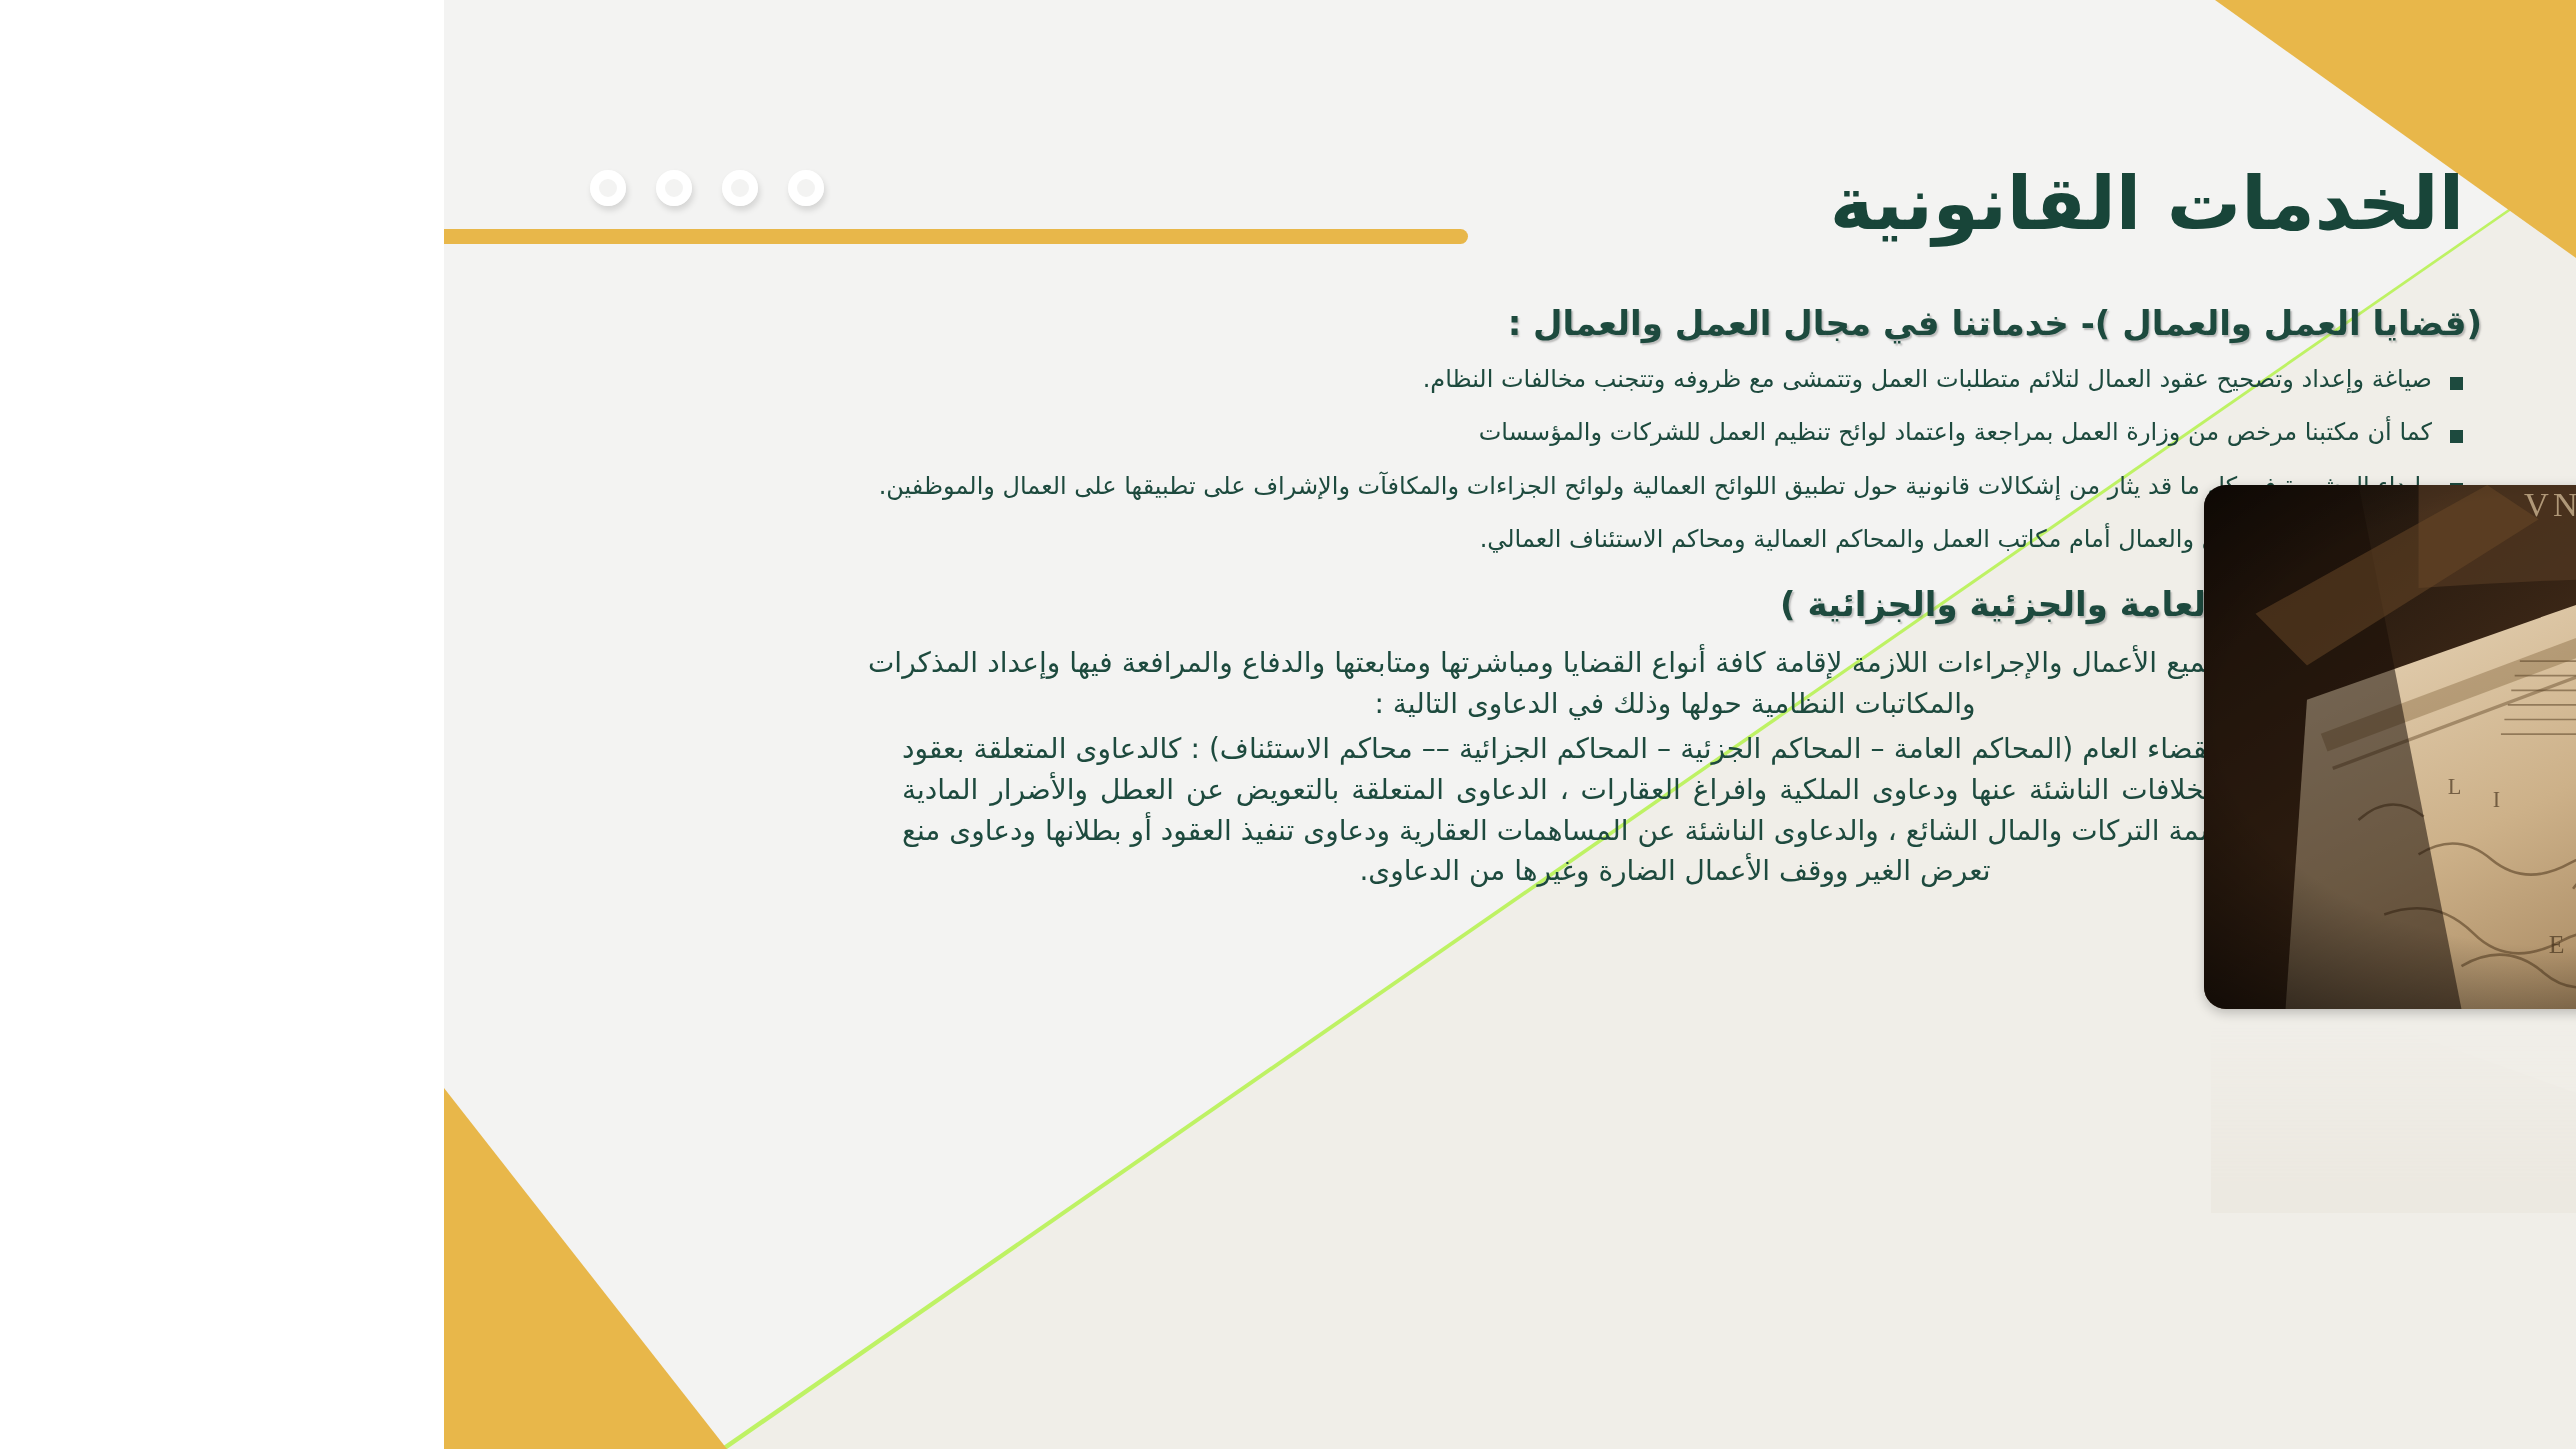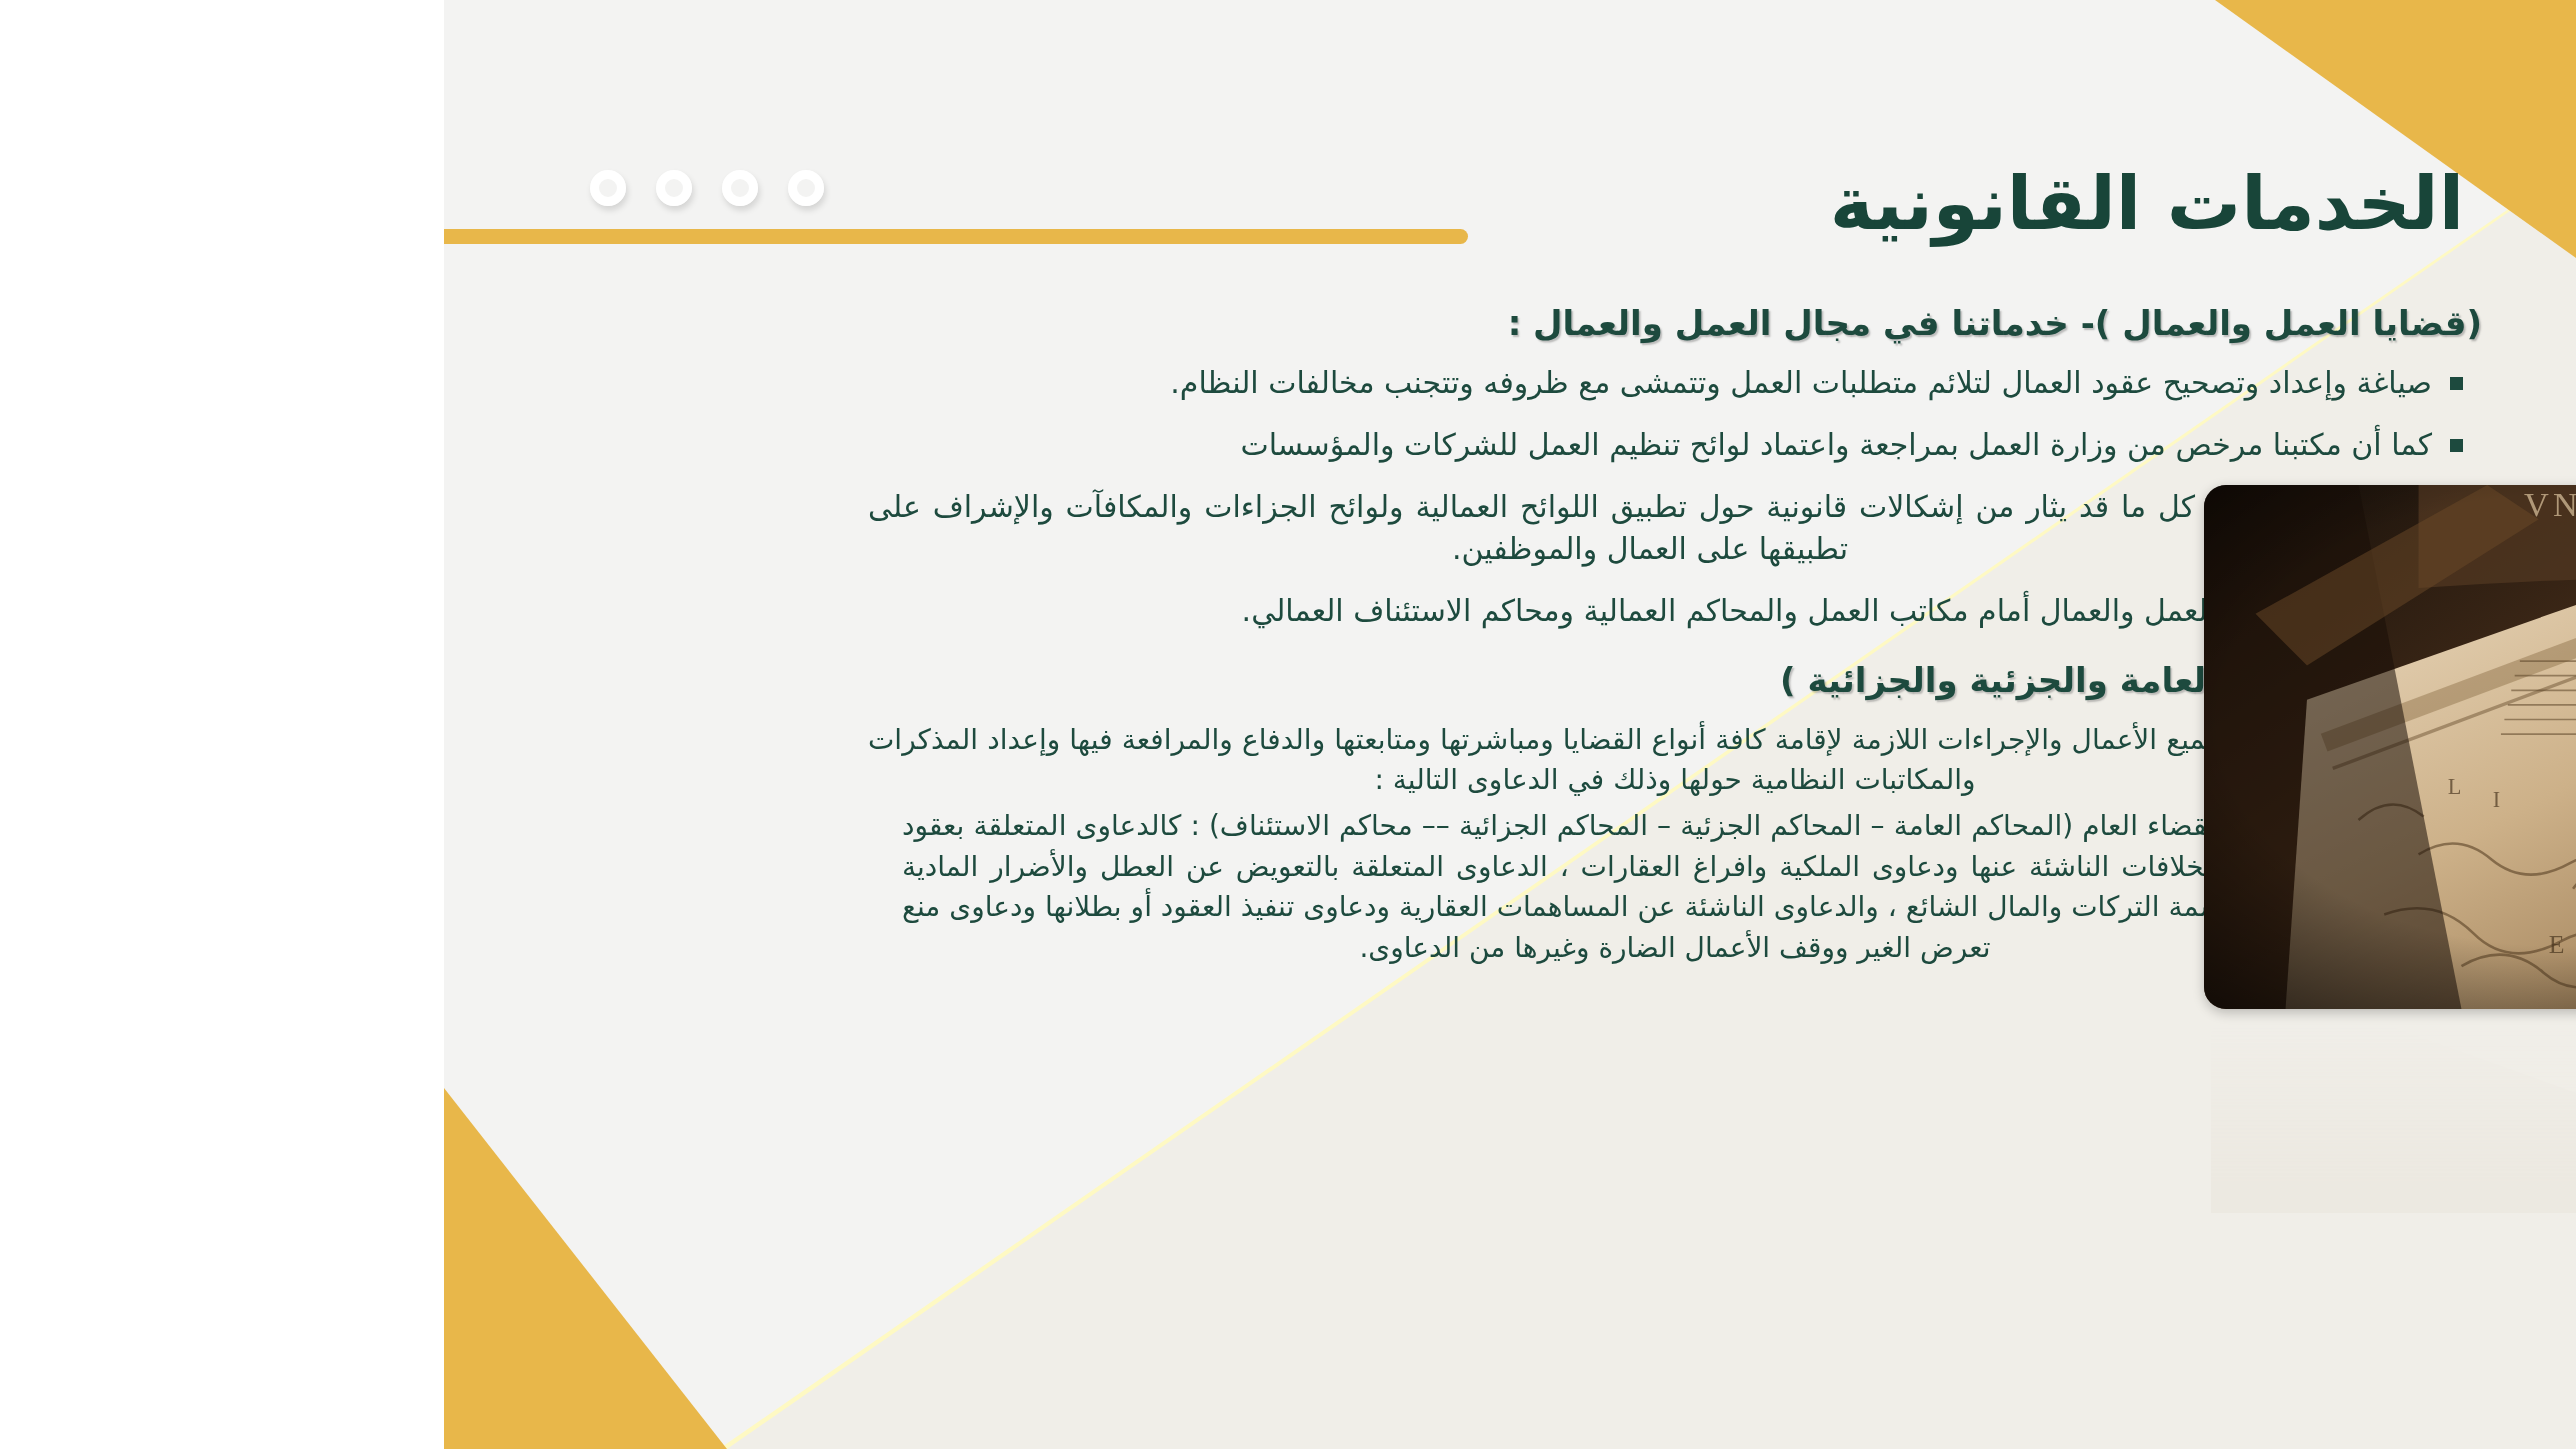--- a/index.html
+++ b/index.html
@@ -7,21 +7,21 @@
 
   html, body {
     width:2576px; height:1449px;
     overflow:hidden;
     font-family:"DejaVu Sans","Liberation Sans",sans-serif;
   }
 
   .slide {
     position:relative;
     width:2132px; height:1449px;
-    background:#fef9c3;
+    background:#bef264;
     overflow:hidden;
   }
   .band-cream-2 {
     position:absolute;
     left:0; top:0; width:2576px; height:1449px;
     background:#f0eee8;
     clip-path:polygon(2370px 0px, 2576px 0px, 2576px 1449px, 283px 1449px);
     z-index:0;
   }
   .band-light {
@@ -105,21 +105,21 @@
     line-height:1.35;
   }
   .section-head.sub2 { margin-top:26px; }
 
   ul.bullets {
     list-style:none;
     padding:0; margin:0;
   }
   ul.bullets li {
     position:relative;
-    font-size:30px;
+    font-size:24px;
     line-height:1.42;
     color:#1d4a3e;
     padding-right:50px;
     margin-bottom:19px;
     text-align:justify;
     text-align-last:right;
   }
   ul.bullets li::before {
     content:"";
     position:absolute;

